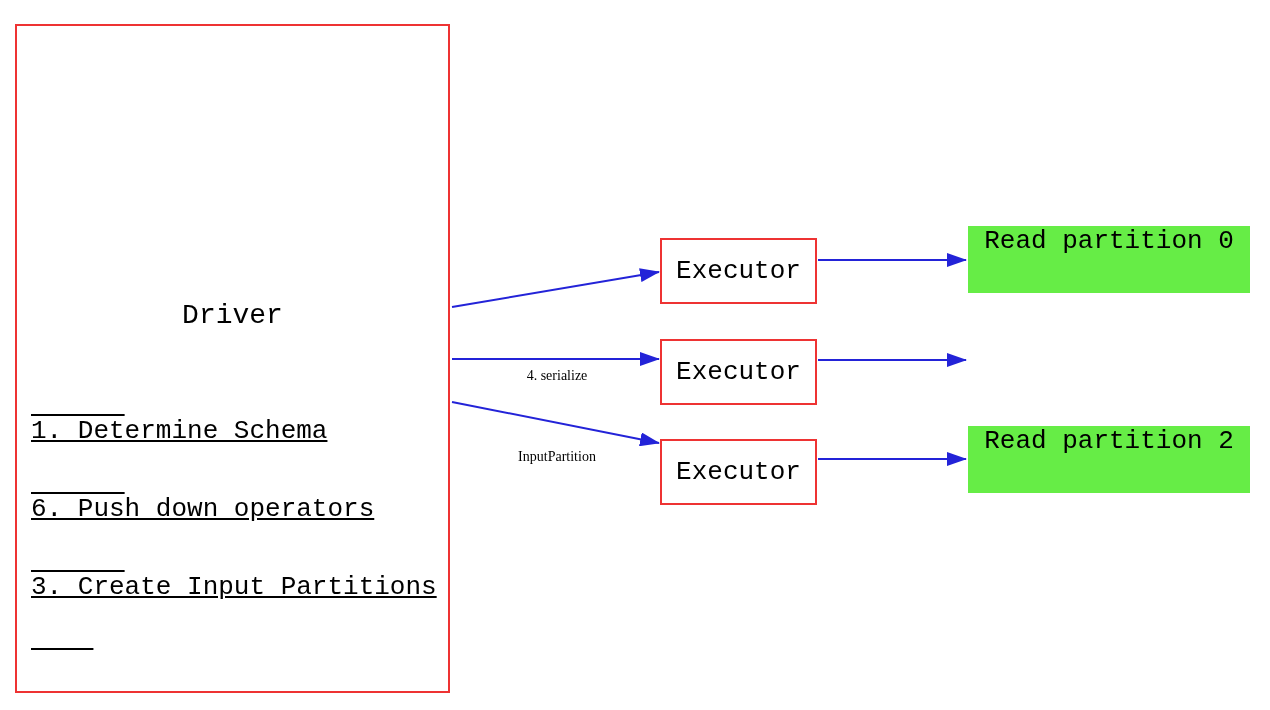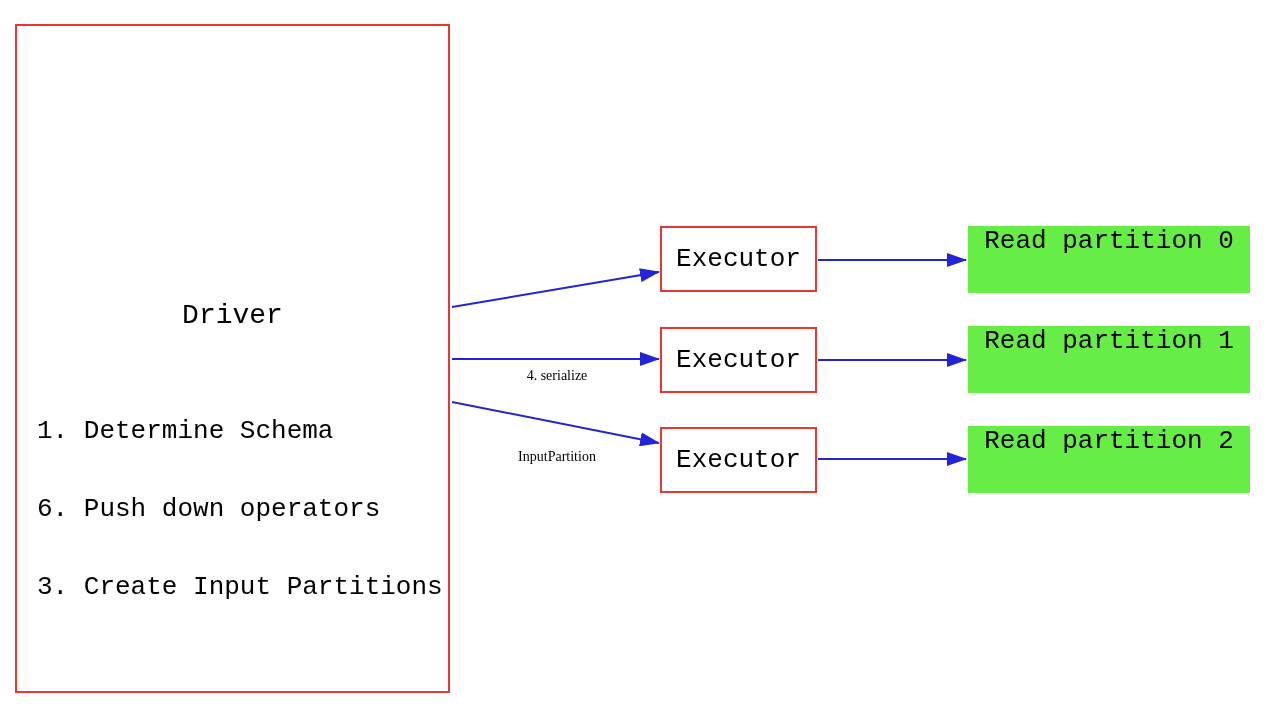--- a/index.html
+++ b/index.html
@@ -39,35 +39,37 @@
   .driver-title {
     position: absolute;
     left: 0; top: 277px;
     width: 100%;
     text-align: center;
     font-size: 28px;
     line-height: 26px;
   }
   .driver-steps {
     position: absolute;
-    left: 20px; top: 340px;
+    left: 14px; top: 340px;
     font-size: 26px;
     line-height: 26px;
     white-space: pre;
+    text-decoration: underline;
   }
   .executor-box {
     position: absolute;
     left: 660px;
     width: 157px; height: 66px;
     border: 2px solid var(--box-border-red);
     background: var(--background);
     display: flex;
     align-items: center;
     justify-content: center;
     font-size: 26px;
+    margin-top: 12px;
   }
   .executor-1 { top: 226px; }
   .executor-2 { top: 327px; }
   .executor-3 { top: 427px; }
 
   .partition-box {
     position: absolute;
     left: 968px;
     width: 282px; height: 67px;
     background: var(--partition-green);
@@ -124,23 +126,20 @@
   <div class="executor-box executor-2">
     <span>Executor</span>
   </div>
   <div class="executor-box executor-3">
     <span>Executor</span>
   </div>
 
   <div class="partition-box partition-0">
     <span>Read partition 0</span>
   </div>
-  <div class="partition-box partition-1">
-    <span>Read partition 1</span>
-  </div>
   <div class="partition-box partition-2">
     <span>Read partition 2</span>
   </div>
 
   <div class="edge-label edge-label-serialize">
     <div>4. serialize</div>
     <div>InputPartition</div>
   </div>
 
 </div>

